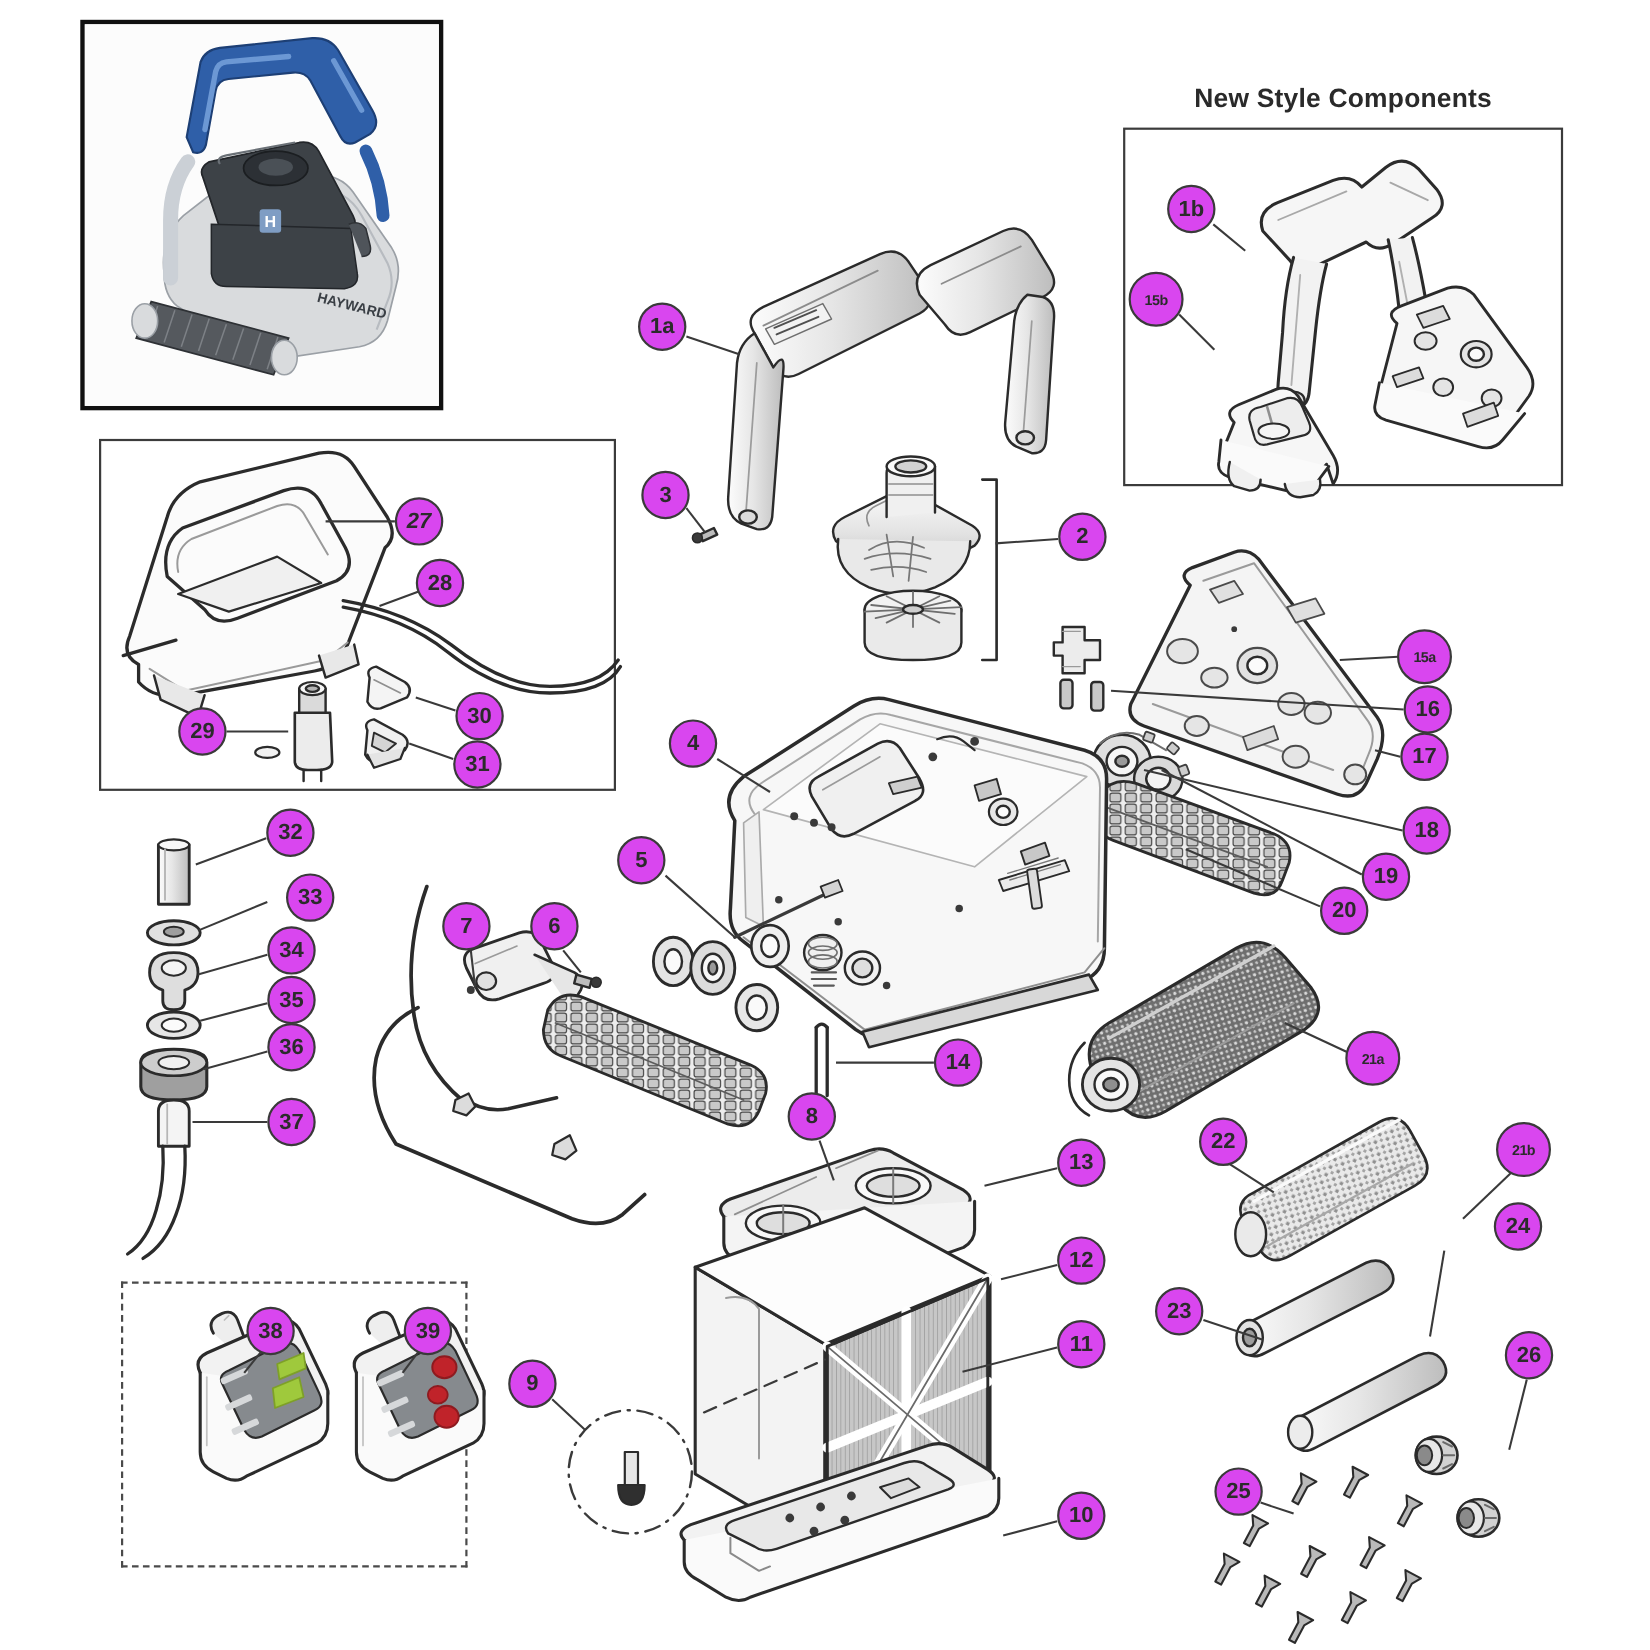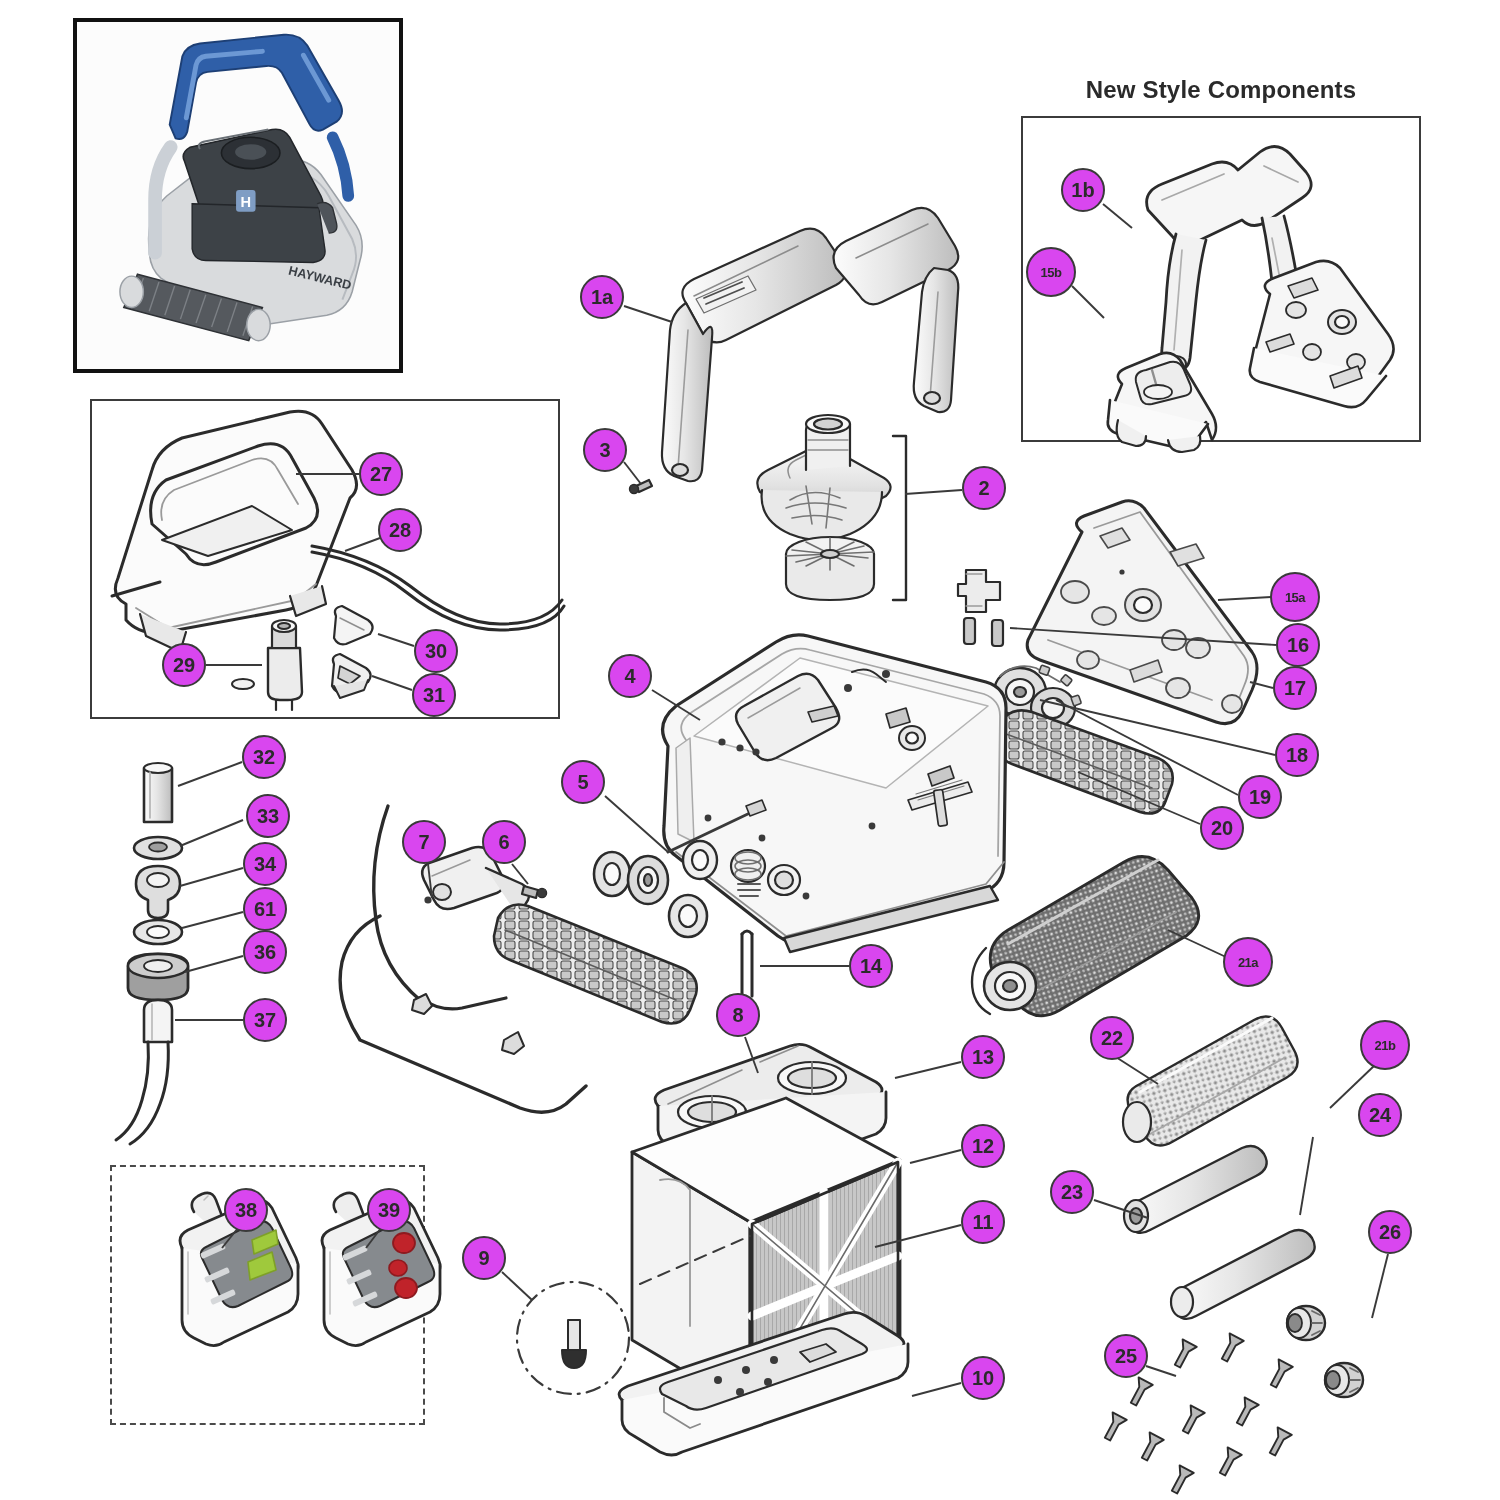--- a/index.html
+++ b/index.html
@@ -608,29 +608,29 @@
       <div class="cal" style="left: 1275px; top: 733px; width: 44px; height: 44px;">18</div>
       <div class="cal" style="left: 1238px; top: 775px; width: 44px; height: 44px;">19</div>
       <div class="cal" style="left: 1200px; top: 806px; width: 44px; height: 44px;">20</div>
       <div class="cal sm" style="left: 1223px; top: 937px; width: 50px; height: 50px;">21a</div>
       <div class="cal" style="left: 1090px; top: 1016px; width: 44px; height: 44px;">22</div>
       <div class="cal" style="left: 1050px; top: 1170px; width: 44px; height: 44px;">23</div>
       <div class="cal" style="left: 1358px; top: 1093px; width: 44px; height: 44px; text-align: center;">24</div>
       <div class="cal" style="left: 1104px; top: 1334px; width: 44px; height: 44px;">25</div>
       <div class="cal" style="left: 1368px; top: 1210px; width: 44px; height: 44px;">26</div>
       <div class="cal sm" style="left: 1360px; top: 1020px; width: 50px; height: 50px;">21b</div>
-      <div class="cal" style="left: 359px; top: 452px; width: 44px; height: 44px;">27</div>
+      <div class="cal" style="left: 359px; top: 452px; width: 44px; height: 44px; font-style: italic;">27</div>
       <div class="cal" style="left: 378px; top: 508px; width: 44px; height: 44px;">28</div>
       <div class="cal" style="left: 162px; top: 643px; width: 44px; height: 44px;">29</div>
       <div class="cal" style="left: 414px; top: 629px; width: 44px; height: 44px;">30</div>
       <div class="cal" style="left: 412px; top: 673px; width: 44px; height: 44px;">31</div>
       <div class="cal" style="left: 242px; top: 735px; width: 44px; height: 44px;">32</div>
-      <div class="cal" style="left: 246px; top: 794px; width: 44px; height: 44px; text-align: center;">33</div>
+      <div class="cal" style="left: 260px; top: 794px; width: 44px; height: 44px; text-align: center;">33</div>
       <div class="cal" style="left: 243px; top: 842px; width: 44px; height: 44px;">34</div>
-      <div class="cal" style="left: 243px; top: 887px; width: 44px; height: 44px;">61</div>
+      <div class="cal" style="left: 243px; top: 887px; width: 44px; height: 44px;">35</div>
       <div class="cal" style="left: 243px; top: 930px; width: 44px; height: 44px;">36</div>
       <div class="cal" style="left: 243px; top: 998px; width: 44px; height: 44px;">37</div>
       <div class="cal" style="left: 224px; top: 1188px; width: 44px; height: 44px;">38</div>
       <div class="cal" style="left: 367px; top: 1188px; width: 44px; height: 44px;">39</div>
       <div class="cal" style="left: 1061px; top: 168px; width: 44px; height: 44px;">1b</div>
       <div class="cal sm" style="left: 1026px; top: 247px; width: 50px; height: 50px;">15b</div>
     </div>
 </div>
 
 </body></html>

